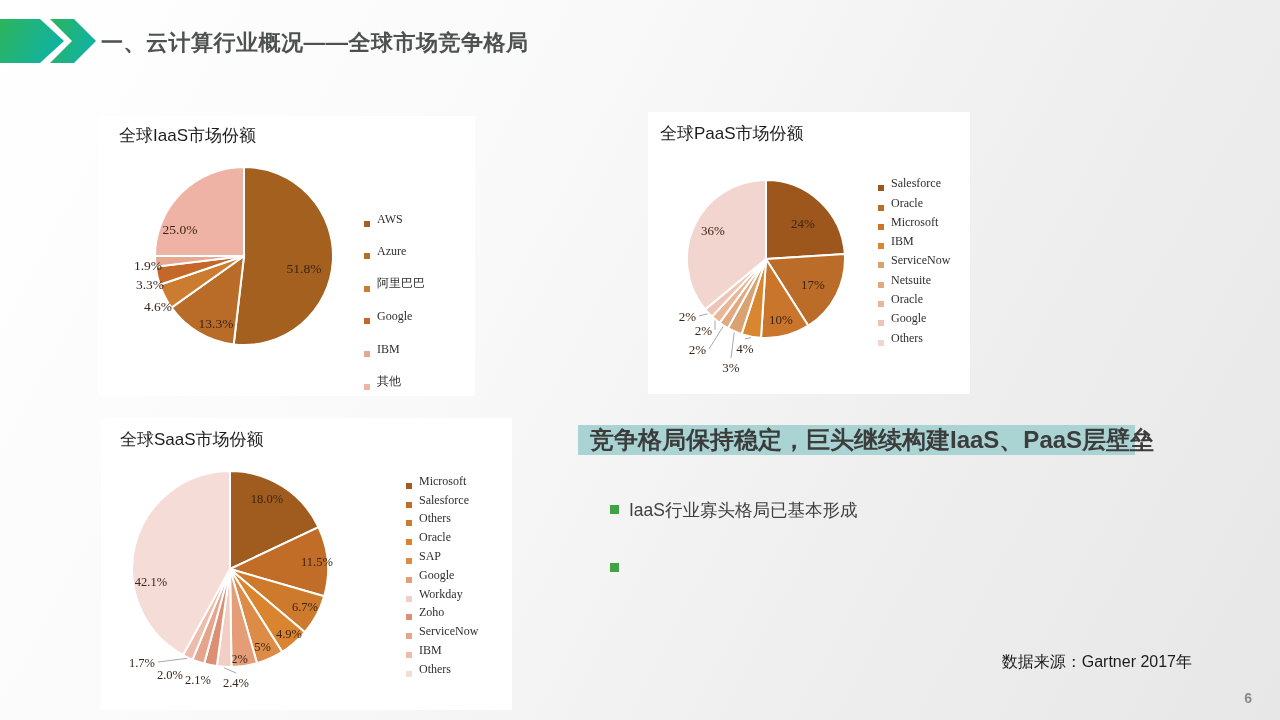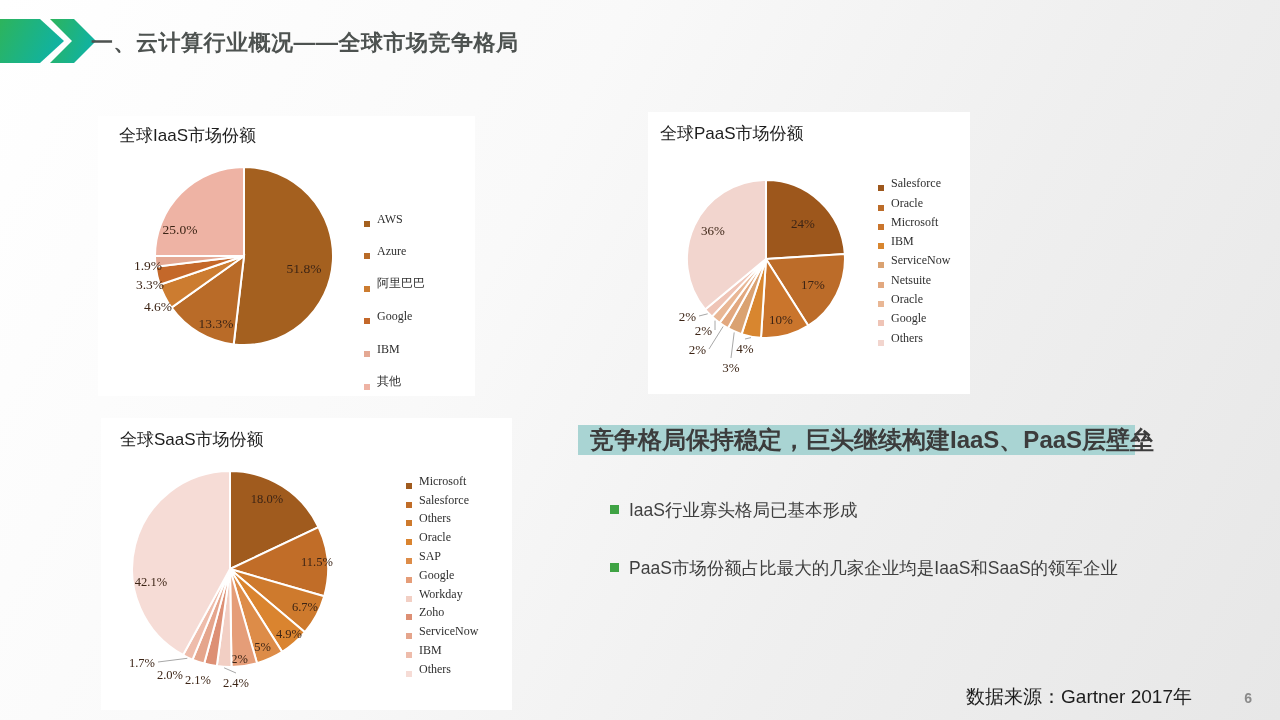--- a/index.html
+++ b/index.html
@@ -3,21 +3,21 @@
 <meta charset="utf-8">
 <style>
   html,body{margin:0;padding:0;background:#c9c9c9;}
   .stage{
     position:relative;width:1280px;height:720px;overflow:hidden;
     background:linear-gradient(118deg,#ffffff 0%,#f9f9f9 38%,#efefef 68%,#e7e7e7 100%);
     font-family:"Liberation Sans","DejaVu Sans",sans-serif;
   }
   .deco{position:absolute;left:0;top:17px;}
   .page-title{
-    position:absolute;left:91px;top:28px;font-size:22px;font-weight:bold;
+    position:absolute;left:101px;top:28px;font-size:22px;font-weight:bold;
     color:#4d5250;letter-spacing:0.5px;
   }
   .chart-card{position:absolute;background:#ffffff;}
   #card-iaas{left:98px;top:116px;width:377px;height:280px;}
   #card-paas{left:648px;top:112px;width:322px;height:282px;}
   #card-saas{left:101px;top:418px;width:411px;height:292px;}
   .chart-title{position:absolute;font-size:17px;color:#1d1d1d;white-space:nowrap;}
   #card-iaas .chart-title{left:21px;top:8px;}
   #card-paas .chart-title{left:12px;top:10px;}
   #card-saas .chart-title{left:19px;top:10px;}
@@ -41,21 +41,21 @@
     background:#a9d4d3;color:#3c3c3c;font-size:24px;font-weight:bold;
     line-height:30px;padding-left:12px;box-sizing:border-box;white-space:nowrap;
   }
   .bullets{position:absolute;left:610px;top:492px;width:556px;}
   .bullet-row{display:flex;margin-bottom:22px;}
   .bullet-marker{
     width:9px;height:9px;flex:0 0 9px;background:#3fa344;margin:13px 10px 0 0;
   }
   .bullet-text{font-size:17.5px;color:#3f3f3f;line-height:36px;}
   .source-note{
-    position:absolute;right:88px;top:684px;font-size:19px;color:#1c1c1c;
+    position:absolute;right:88px;top:652px;font-size:16px;color:#1c1c1c;
     white-space:nowrap;
   }
   .page-number{
     position:absolute;right:28px;top:690px;font-size:14px;font-weight:bold;color:#8a8a8a;
   }
 </style>
 </head>
 <body>
 
 <div class="stage">
@@ -262,20 +262,19 @@
 
   <div class="highlight-banner">竞争格局保持稳定，巨头继续构建IaaS、PaaS层壁垒</div>
 
   <div class="bullets">
     <div class="bullet-row">
       <span class="bullet-marker"></span>
       <span class="bullet-text">IaaS行业寡头格局已基本形成</span>
     </div>
     <div class="bullet-row">
       <span class="bullet-marker"></span>
-      <span class="bullet-text">PaaS市场份额占比最大的几家企业均是IaaS和SaaS的领军企业</span>
     </div>
   </div>
 
   <div class="source-note">数据来源：Gartner  2017年</div>
   <div class="page-number">6</div>
 
 </div>
 
 </body></html>

